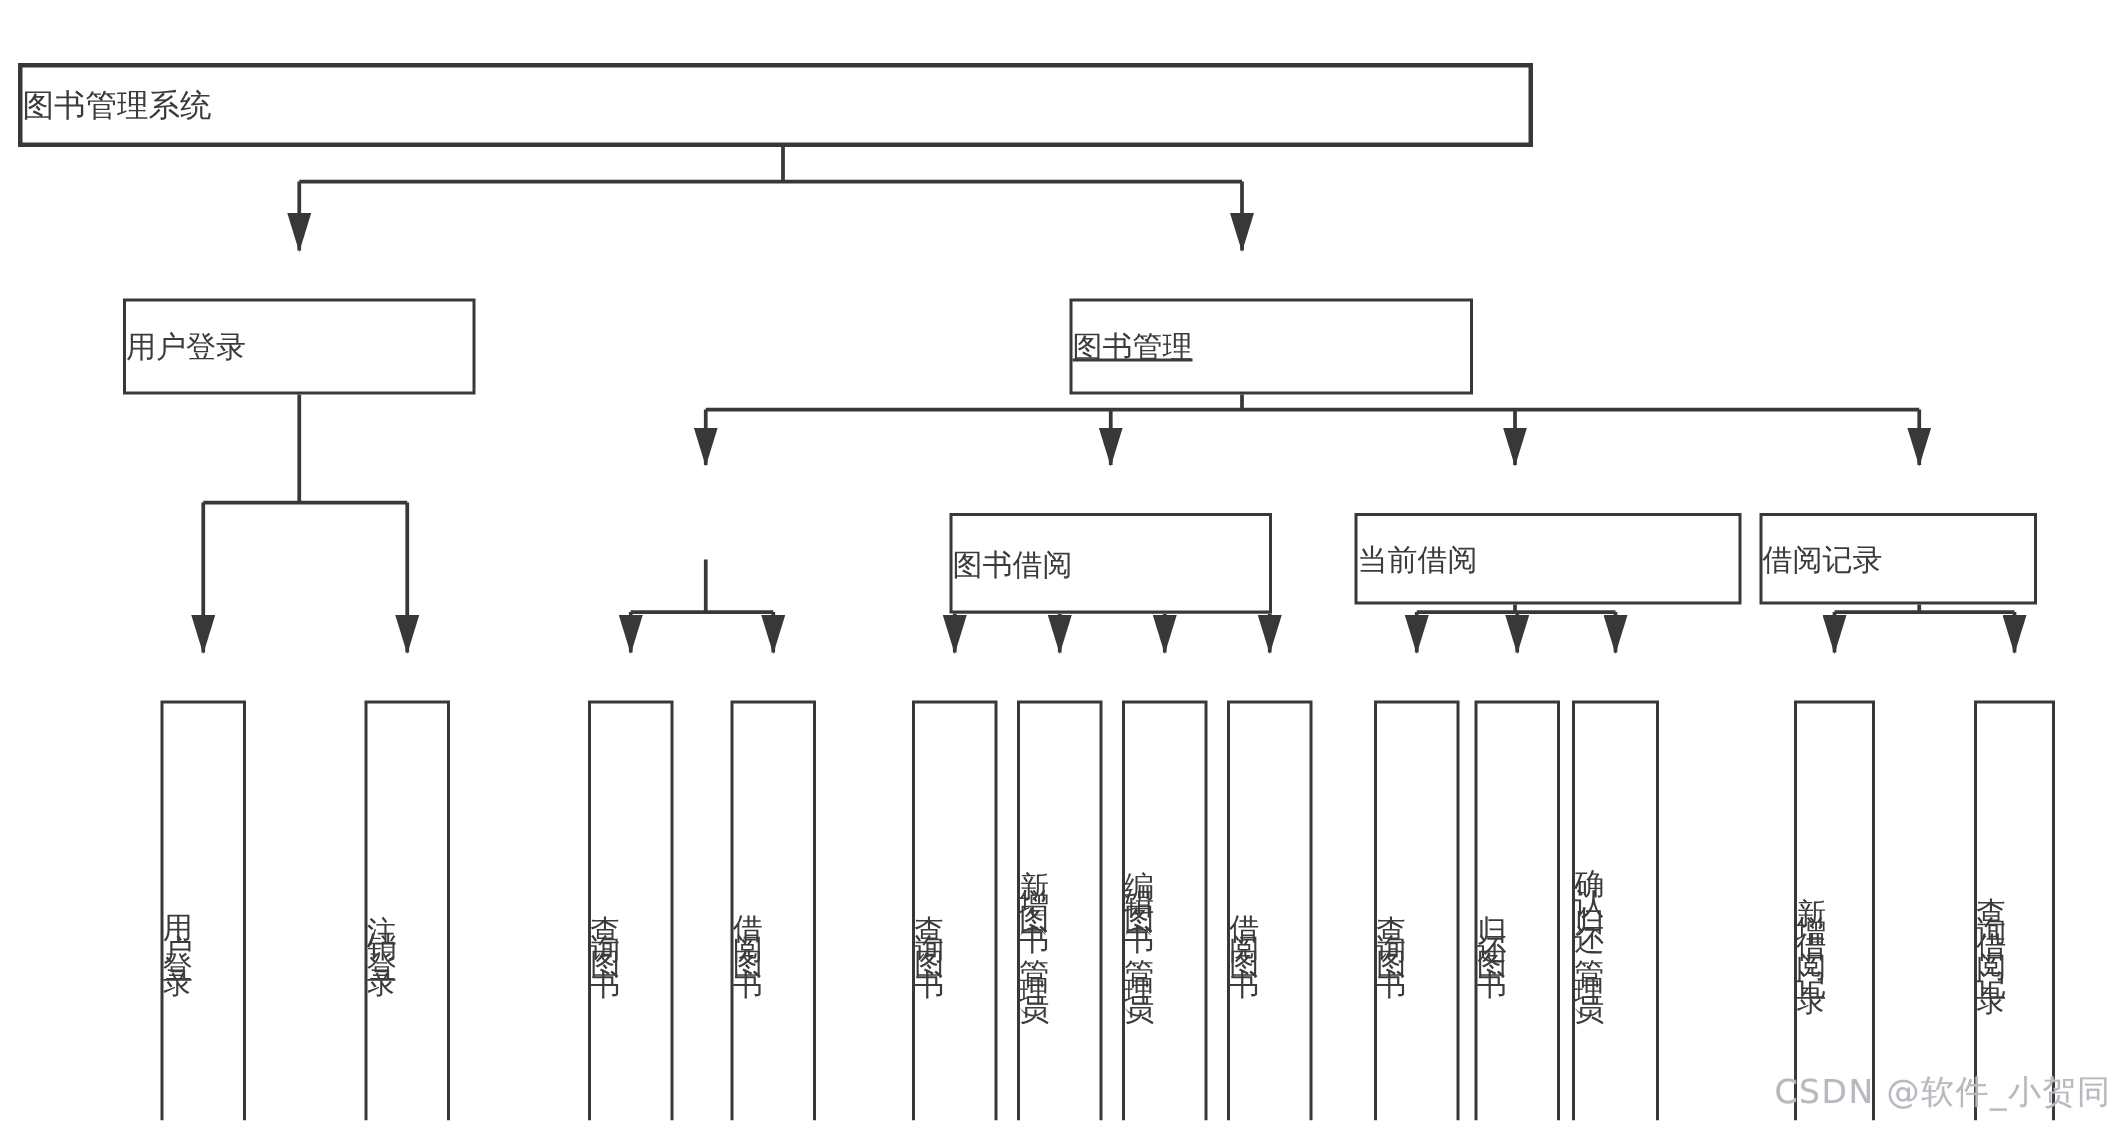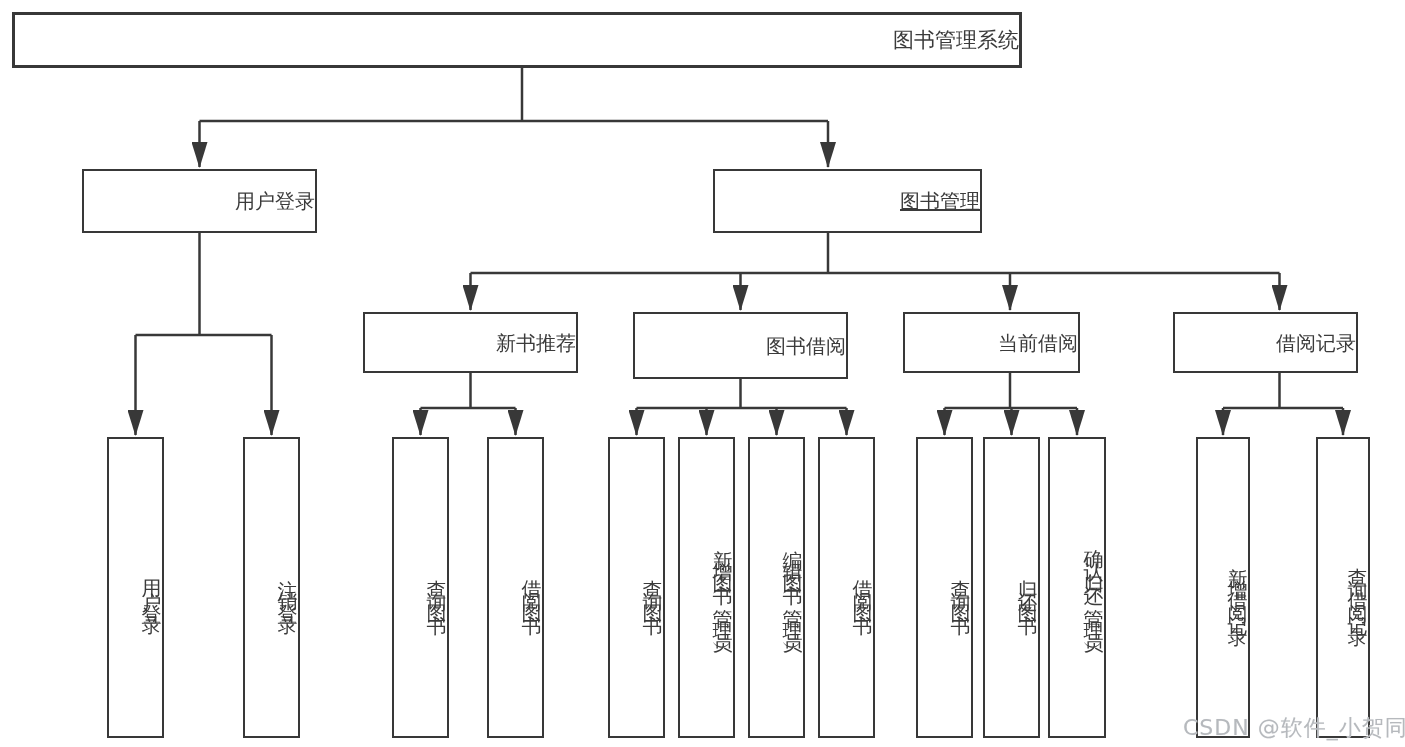--- a/index.html
+++ b/index.html
@@ -20,25 +20,26 @@
     left: 0; top: 0;
     width: 1405px; height: 747px;
   }
   .box {
     position: absolute;
     box-sizing: border-box;
     background: #ffffff;
     border: 2px solid #383838;
     display: flex;
     align-items: center;
-    justify-content: flex-end;
+    justify-content: flex-start;
     color: #3b3b3b;
     font-size: 20px;
     line-height: 1;
     text-align: center;
+    margin-top: 30px;
   }
   .box.root {
     border-width: 3px;
     font-size: 21px;
   }
   .box.leaf span {
     writing-mode: vertical-rl;
     text-orientation: mixed;
     letter-spacing: 12px;
     white-space: nowrap;
@@ -119,27 +120,24 @@
     <span>图书管理系统</span>
   </div>
 
   <div class="box" style="left:82px; top:169px; width:235px; height:64px;">
     <span>用户登录</span>
   </div>
   <div class="box" style="left:713px; top:169px; width:269px; height:64px;text-decoration:underline;">
     <span>图书管理</span>
   </div>
 
-  <div class="box" style="left:363px; top:312px; width:215px; height:61px;">
-    <span>新书推荐</span>
-  </div>
   <div class="box" style="left:633px; top:312px; width:215px; height:67px;">
     <span>图书借阅</span>
   </div>
-  <div class="box" style="left:903px; top:312px; width:177px; height:61px;">
+  <div class="box" style="left:903px; top:312px; width:258px; height:61px;">
     <span>当前借阅</span>
   </div>
   <div class="box" style="left:1173px; top:312px; width:185px; height:61px;">
     <span>借阅记录</span>
   </div>
 
   <div class="box leaf" style="left:107px; top:437px; width:57px; height:301px;">
     <span>用户登录</span>
   </div>
   <div class="box leaf" style="left:243px; top:437px; width:57px; height:301px;">

